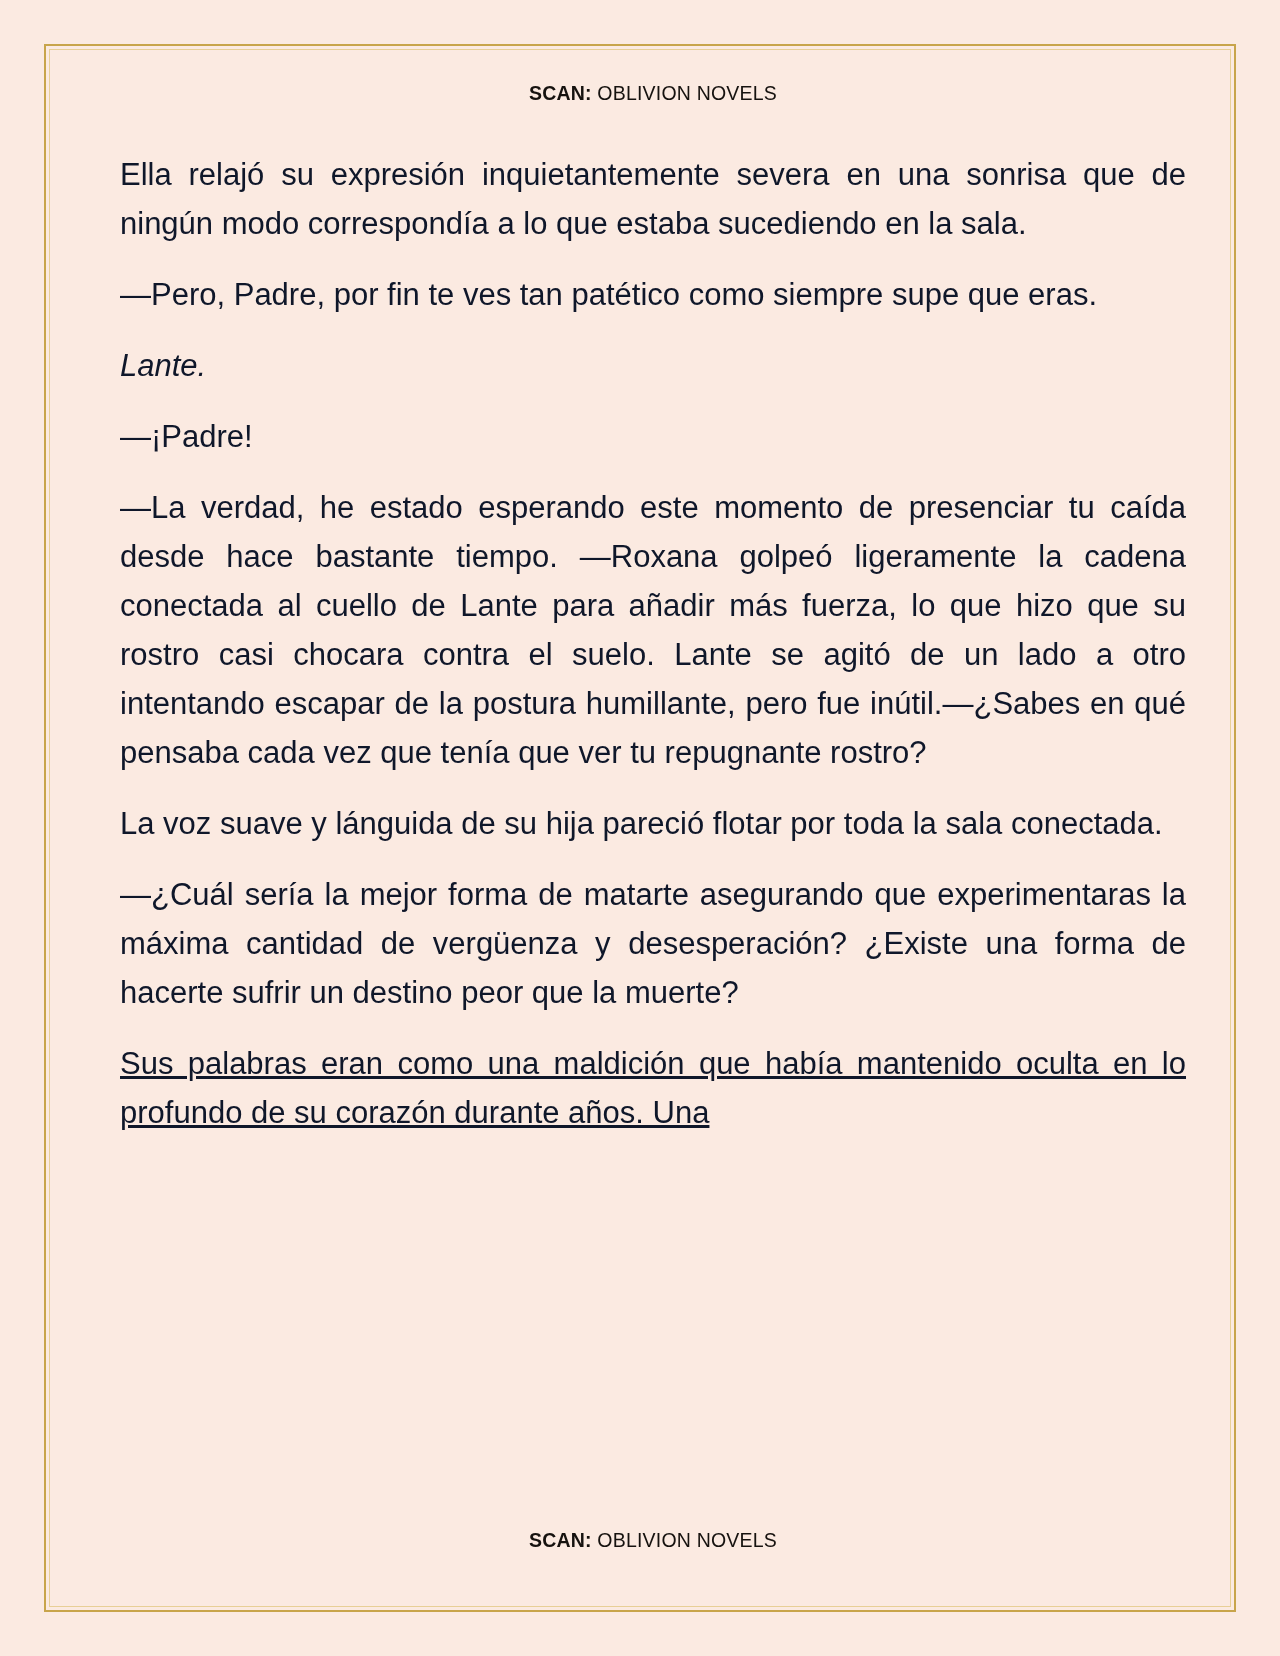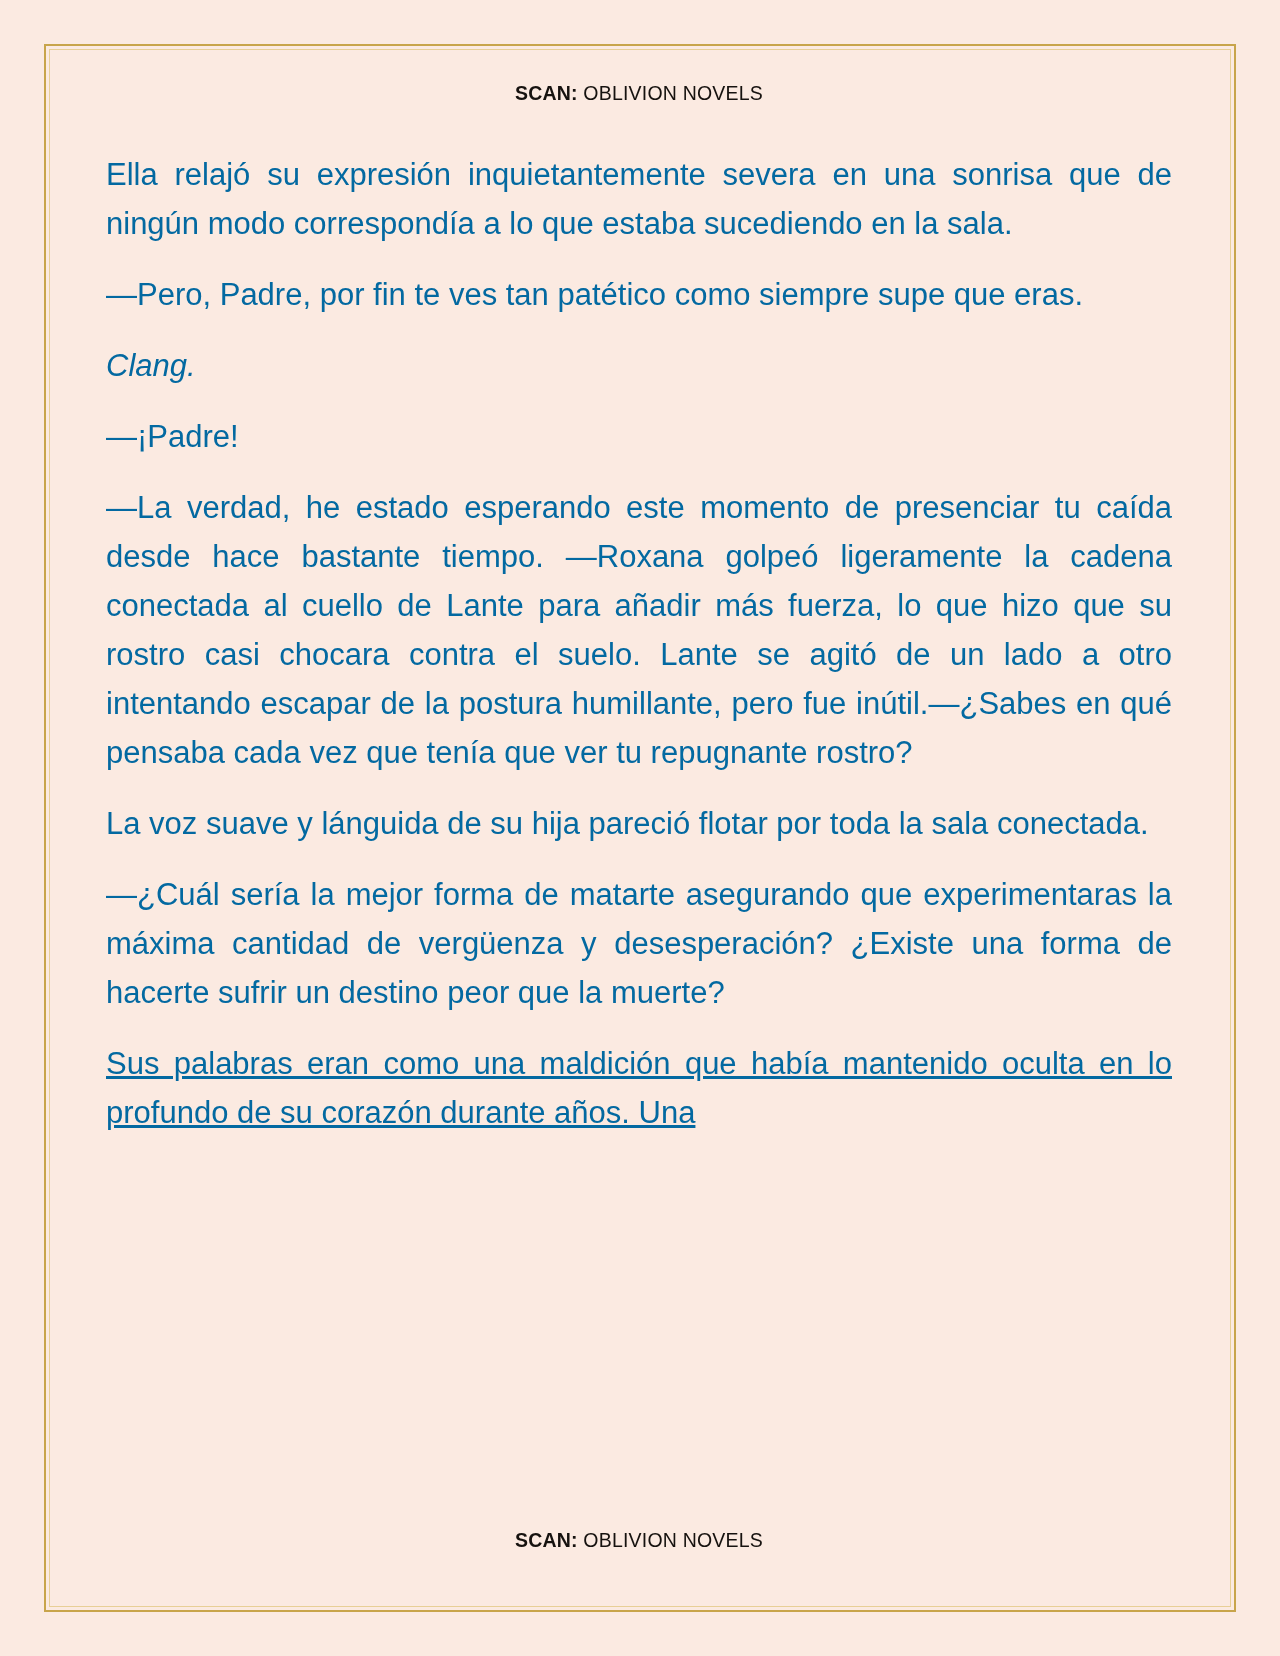--- a/index.html
+++ b/index.html
@@ -42,21 +42,21 @@
     left: 3px;
     top: 3px;
     right: 3px;
     bottom: 3px;
     border: 1px solid #e8cf96;
     box-sizing: border-box;
   }
 
   .content {
     position: absolute;
-    left: 59px;
+    left: 73px;
     top: 58px;
     width: 1160px;
     height: 1540px;
     box-sizing: border-box;
     padding: 0;
   }
 
   .running-head,
   .running-foot {
     text-align: center;
@@ -91,21 +91,21 @@
     left: 47px;
     right: 47px;
     top: 92px;
   }
 
   .para {
     text-align: justify;
     text-justify: inter-word;
     font-size: 31px;
     line-height: 49px;
-    color: #0369a1;
+    color: #0f172a;
     margin: 0 0 22px 0;
     font-family: "Liberation Sans", sans-serif;
     font-weight: 400;
     -webkit-font-smoothing: antialiased;
   }
 
   .para:last-child {
     margin-bottom: 0;
     text-decoration: underline;
   }
@@ -129,21 +129,21 @@
 
   <div class="content">
 
     <div class="running-head">
       <span class="rh-strong">SCAN:</span><span class="rh-rest"> OBLIVION NOVELS</span>
     </div>
 
     <div class="body-text">
       <p class="para">Ella relajó su expresión inquietantemente severa en una sonrisa que de ningún modo correspondía a lo que estaba sucediendo en la sala.</p>
       <p class="para">—Pero, Padre, por fin te ves tan patético como siempre supe que eras.</p>
-      <p class="para italic short">Clang.</p>
+      <p class="para italic short">Lante.</p>
       <p class="para short">—¡Padre!</p>
       <p class="para">—La verdad, he estado esperando este momento de presenciar tu caída desde hace bastante tiempo. —Roxana golpeó ligeramente la cadena conectada al cuello de Lante para añadir más fuerza, lo que hizo que su rostro casi chocara contra el suelo. Lante se agitó de un lado a otro intentando escapar de la postura humillante, pero fue inútil.—¿Sabes en qué pensaba cada vez que tenía que ver tu repugnante rostro?</p>
       <p class="para">La voz suave y lánguida de su hija pareció flotar por toda la sala conectada.</p>
       <p class="para">—¿Cuál sería la mejor forma de matarte asegurando que experimentaras la máxima cantidad de vergüenza y desesperación? ¿Existe una forma de hacerte sufrir un destino peor que la muerte?</p>
       <p class="para">Sus palabras eran como una maldición que había mantenido oculta en lo profundo de su corazón durante años. Una</p>
     </div>
 
     <div class="running-foot">
       <span class="rh-strong">SCAN:</span><span class="rh-rest"> OBLIVION NOVELS</span>
     </div>

